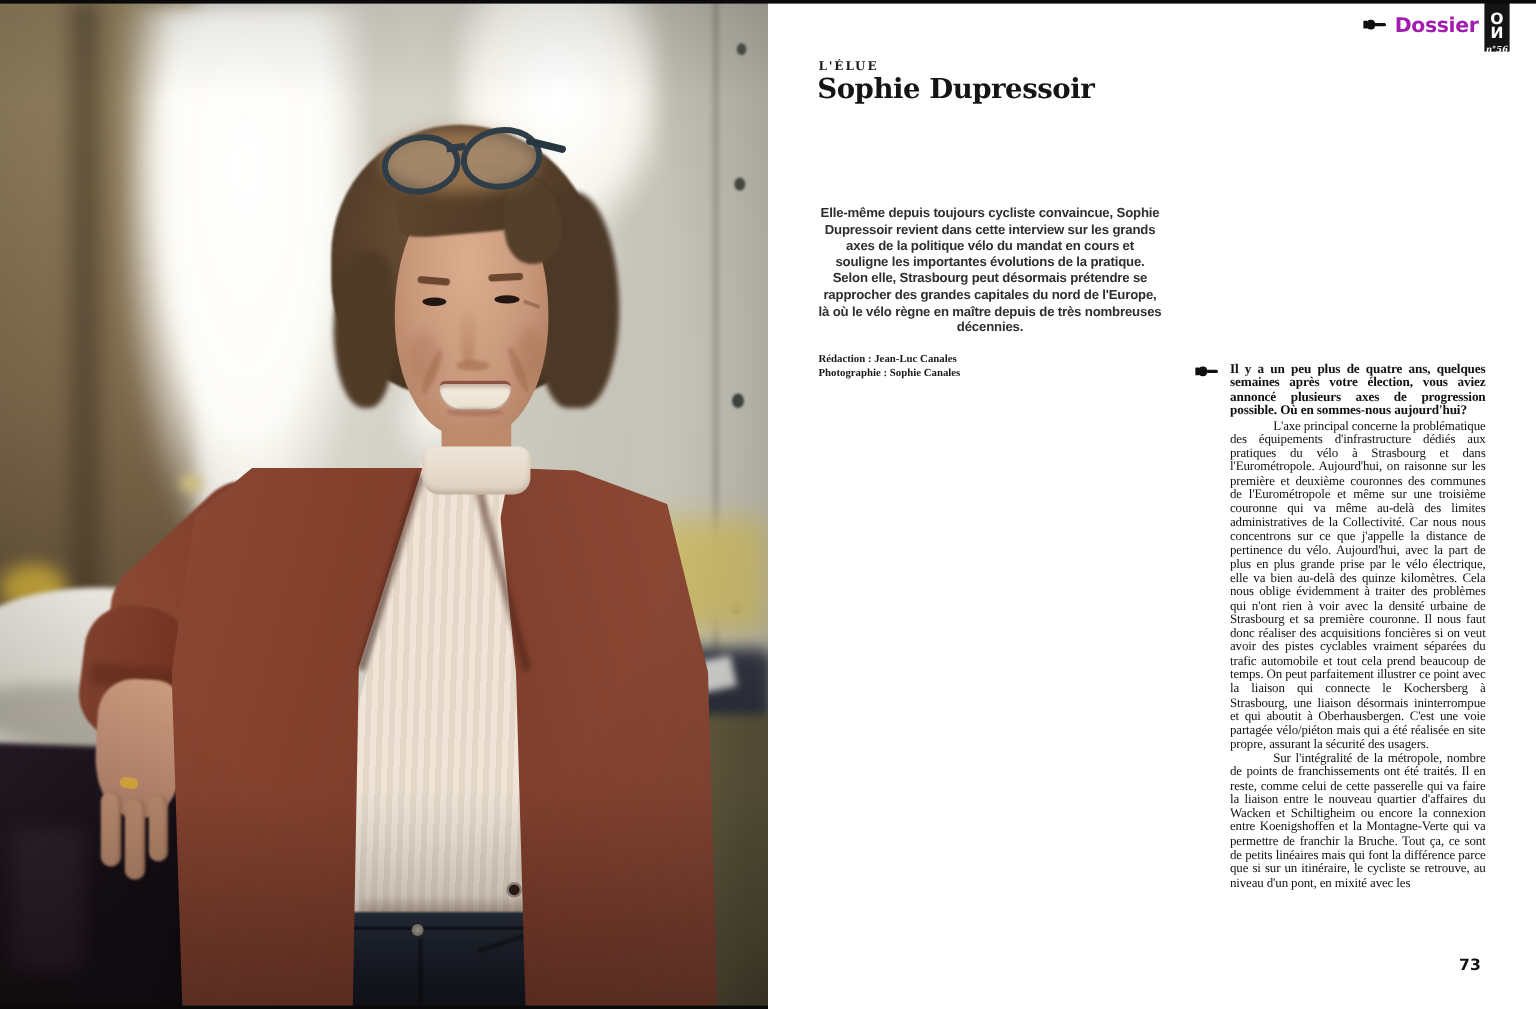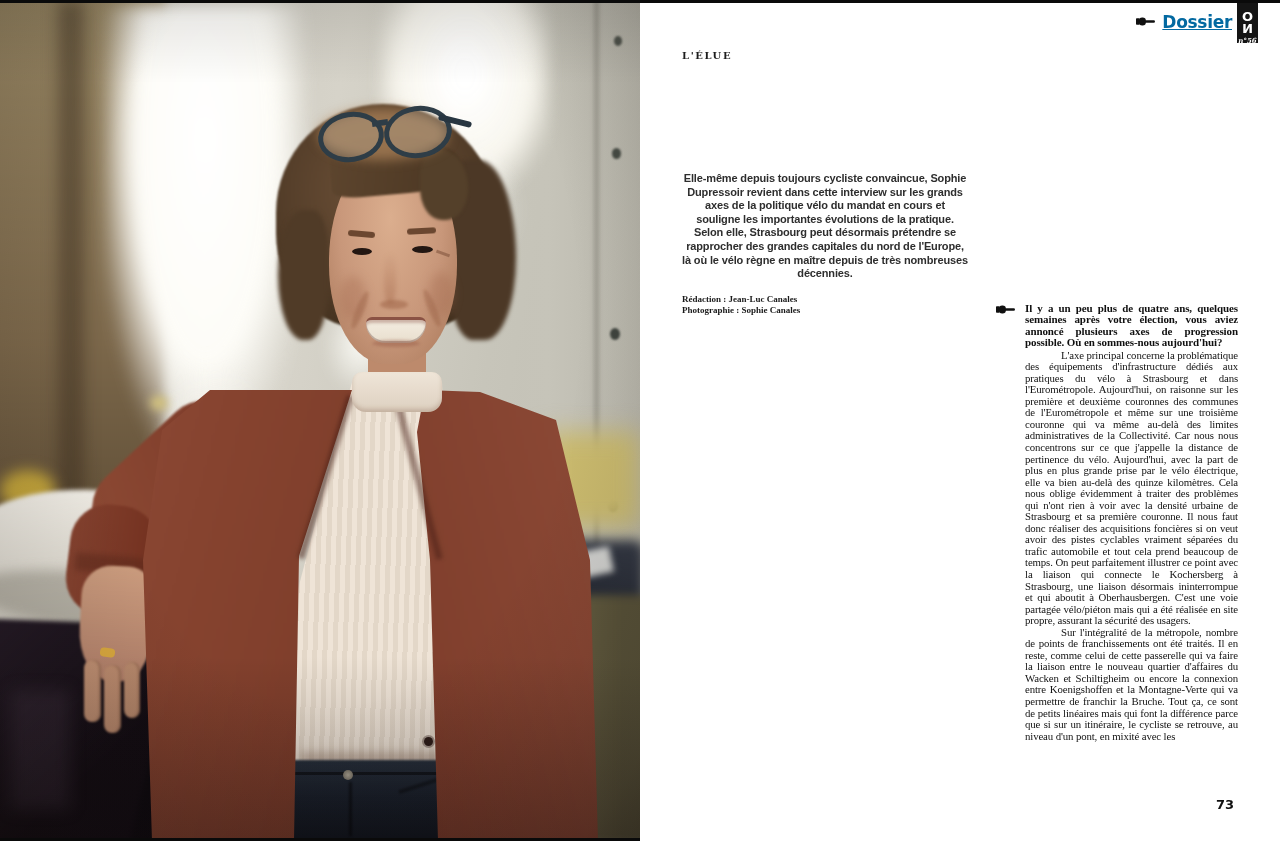--- a/index.html
+++ b/index.html
@@ -86,21 +86,21 @@
   .lensL{left:318px;top:112px;width:56px;height:40px;border:5px solid #2e3d47;border-radius:50%;background:rgba(210,220,224,.18);transform:rotate(-8deg);}
   .lensR{left:384px;top:106px;width:58px;height:42px;border:5px solid #2e3d47;border-radius:50%;background:rgba(210,220,224,.18);transform:rotate(-8deg);}
   .bridge{left:372px;top:120px;width:16px;height:6px;background:#2e3d47;transform:rotate(-8deg);}
   .temple{left:438px;top:118px;width:34px;height:6px;background:#273540;border-radius:3px;transform:rotate(14deg);}
   .vignette{left:0;top:0;width:640px;height:841px;background:radial-gradient(ellipse at 52% 38%,rgba(0,0,0,0) 52%,rgba(25,18,14,.16) 88%,rgba(20,14,10,.3) 100%),linear-gradient(180deg,rgba(0,0,0,.1) 0%,rgba(0,0,0,0) 10%,rgba(0,0,0,0) 78%,rgba(8,4,8,.28) 100%);}
   .barTop{position:absolute;left:0;top:0;width:1280px;height:3px;background:#0a0a0a;z-index:50;}
   .barBot{position:absolute;left:0;bottom:0;width:640px;height:3px;background:#0a0a0a;z-index:50;}
   
   .page{position:absolute;left:640px;top:0;width:640px;height:841px;background:#ffffff;color:#111;}
   .dossier{position:absolute;top:13px;right:48px;display:flex;align-items:center;gap:7px;}
-  .dossier .lbl{font:700 17px/17px "DejaVu Sans",sans-serif;letter-spacing:-0.3px;color:#0369a1;text-decoration:underline;}
+  .dossier .lbl{font:700 17px/17px "DejaVu Sans",sans-serif;letter-spacing:-0.3px;color:#a21caf;}
   .handsvg{display:block;}
   .badge{position:absolute;top:0;right:22px;width:21px;height:43px;background:#141414;color:#fff;text-align:center;}
   .badge-logo{font:800 13px/12px "DejaVu Sans",sans-serif;margin-top:11px;}
   .badge-logo .rev{display:inline-block;transform:scaleX(-1);}
   .badge-issue{font:italic 700 7px/9px "DejaVu Serif",serif;margin-top:1px;}
   .kicker{position:absolute;left:42px;top:50px;font:600 10px/12px "DejaVu Serif",serif;letter-spacing:1.6px;color:#1d1d1d;}
   .title{position:absolute;left:41px;top:63px;width:300px;font-family:"DejaVu Serif",serif;font-size:23px;line-height:24px;letter-spacing:-0.4px;color:#151515;margin:0;font-weight:400;}
   .title .tline{display:block;}
   .title .name{font-weight:700;}
   .intro{position:absolute;left:42px;top:172px;width:286px;font:600 11px/13.6px "Liberation Sans",sans-serif;letter-spacing:-0.15px;color:#2e2e2e;margin:0;text-align:center;}
@@ -213,20 +213,21 @@
     </div>
 
     <div class="badge">
       <div class="badge-logo"><span>O</span><span class="rev">N</span></div>
       <div class="badge-issue">n°56</div>
     </div>
 
     <div class="kicker">L'ÉLUE</div>
 
     <h1 class="title">
+      <span class="tline name">Sophie Dupressoir</span>
     </h1>
 
     <p class="intro">Elle-même depuis toujours cycliste convaincue, Sophie Dupressoir revient dans cette interview sur les grands axes de la politique vélo du mandat en cours et souligne les importantes évolutions de la pratique. Selon elle, Strasbourg peut désormais prétendre se rapprocher des grandes capitales du nord de l'Europe, là où le vélo règne en maître depuis de très nombreuses décennies.</p>
 
     <div class="credits">
       <div>Rédaction : Jean-Luc Canales</div>
       <div>Photographie : Sophie Canales</div>
     </div>
 
     <div class="interview">

